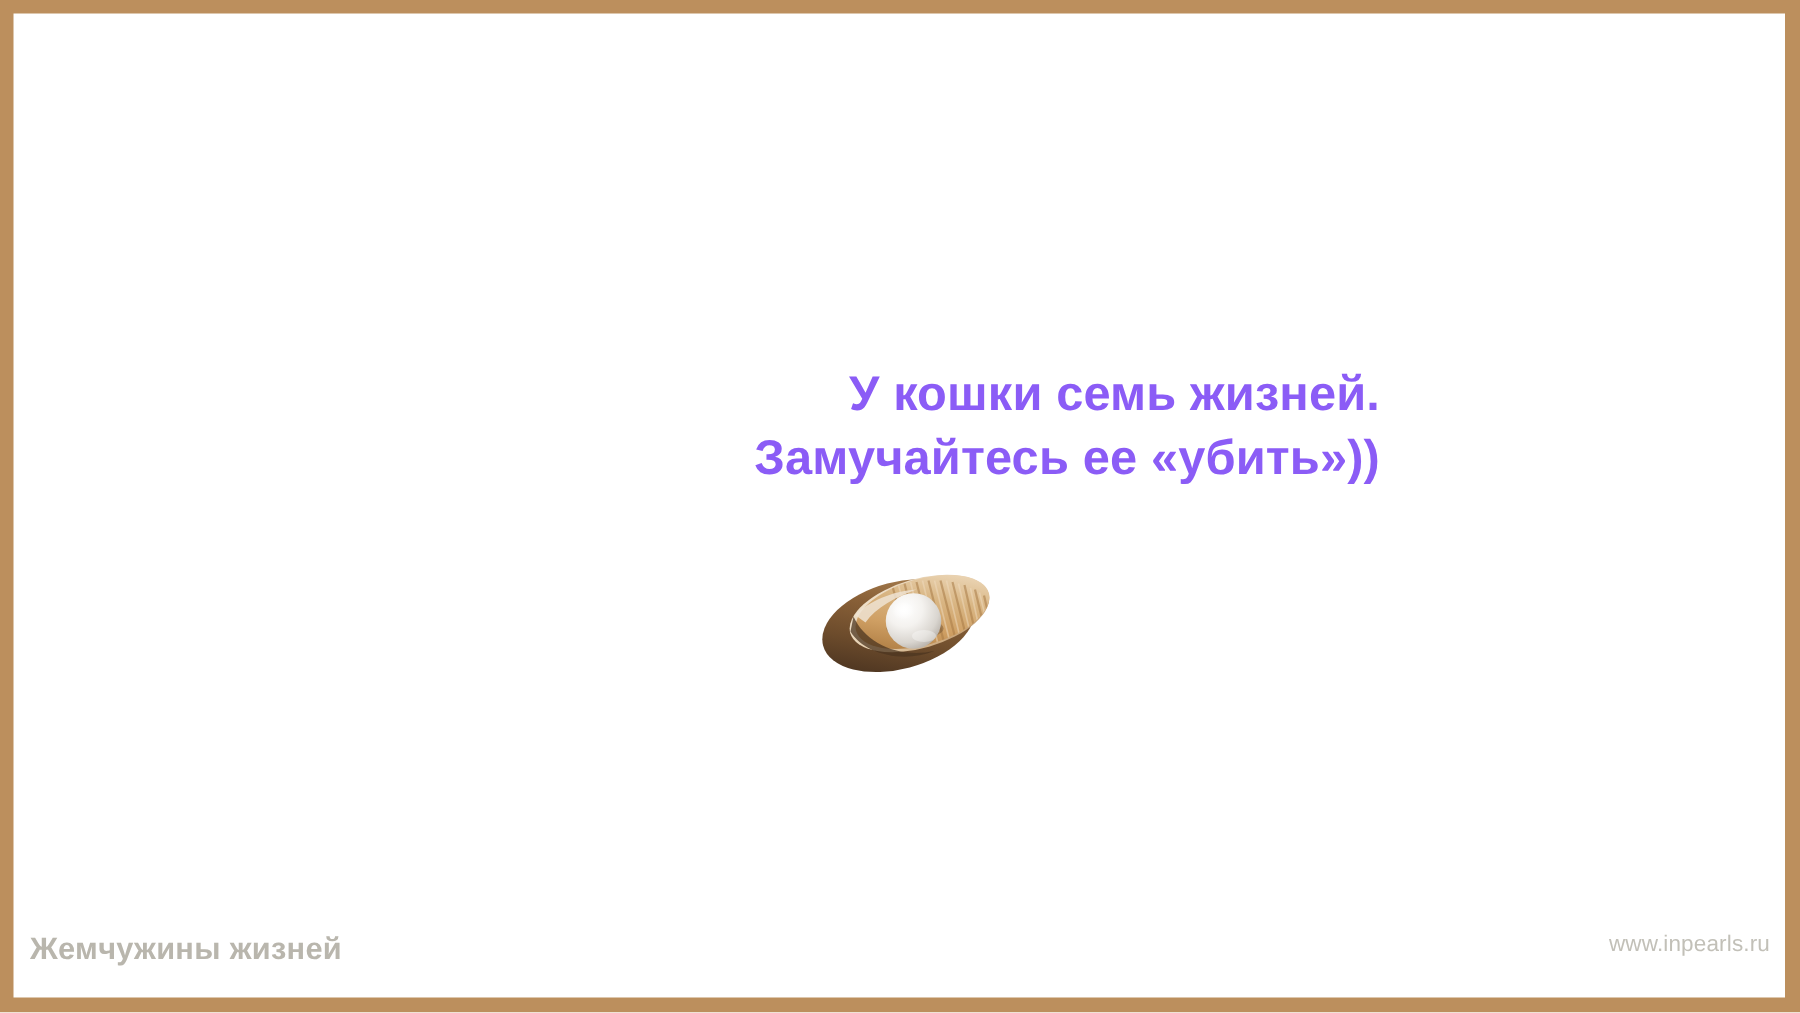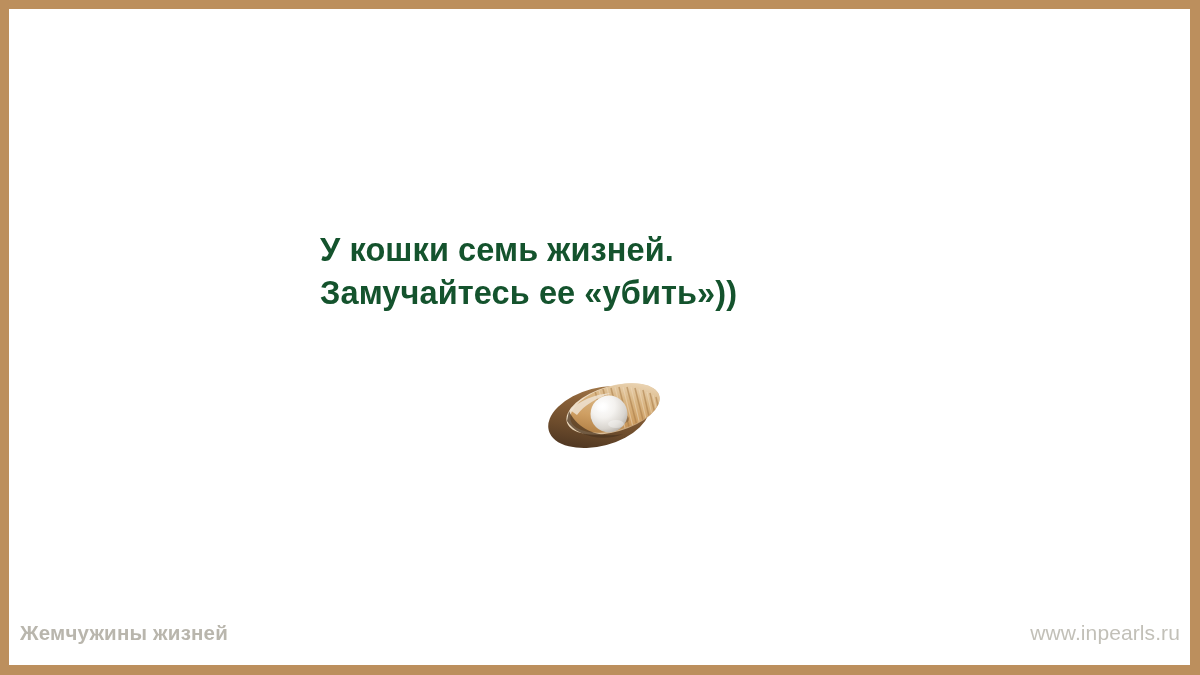--- a/index.html
+++ b/index.html
@@ -20,29 +20,29 @@
     border-top: 9px solid #bc8f5d;
     border-left: 9px solid #bc8f5d;
     border-right: 10px solid #bc8f5d;
     border-bottom: 10px solid #bc8f5d;
     overflow: hidden;
   }
 
   #quote {
     position: absolute;
     left: 311px;
-    top: 220px;
+    top: 232px;
     width: 600px;
-    color: #14532d;
+    color: #8b5cf6;
     font-size: 32.5px;
     font-weight: bold;
     line-height: 43px;
     letter-spacing: 0.1px;
     white-space: pre-line;
-    text-align: left;
+    text-align: right;
   }
 
   
   #shell-figure {
     position: absolute;
     left: 534px;
     top: 368px;
     width: 128px;
     height: 76px;
   }
@@ -59,21 +59,21 @@
     top: 612px;
     font-size: 20.5px;
     font-weight: bold;
     color: #b9b6ad;
     letter-spacing: 0.2px;
   }
   #footer-right {
     position: absolute;
     right: 10px;
     top: 612px;
-    font-size: 21px;
+    font-size: 15px;
     font-weight: normal;
     color: #c2c0b8;
     letter-spacing: 0.1px;
   }
 </style>
 </head>
 <body>
 
 <div id="card">
 

